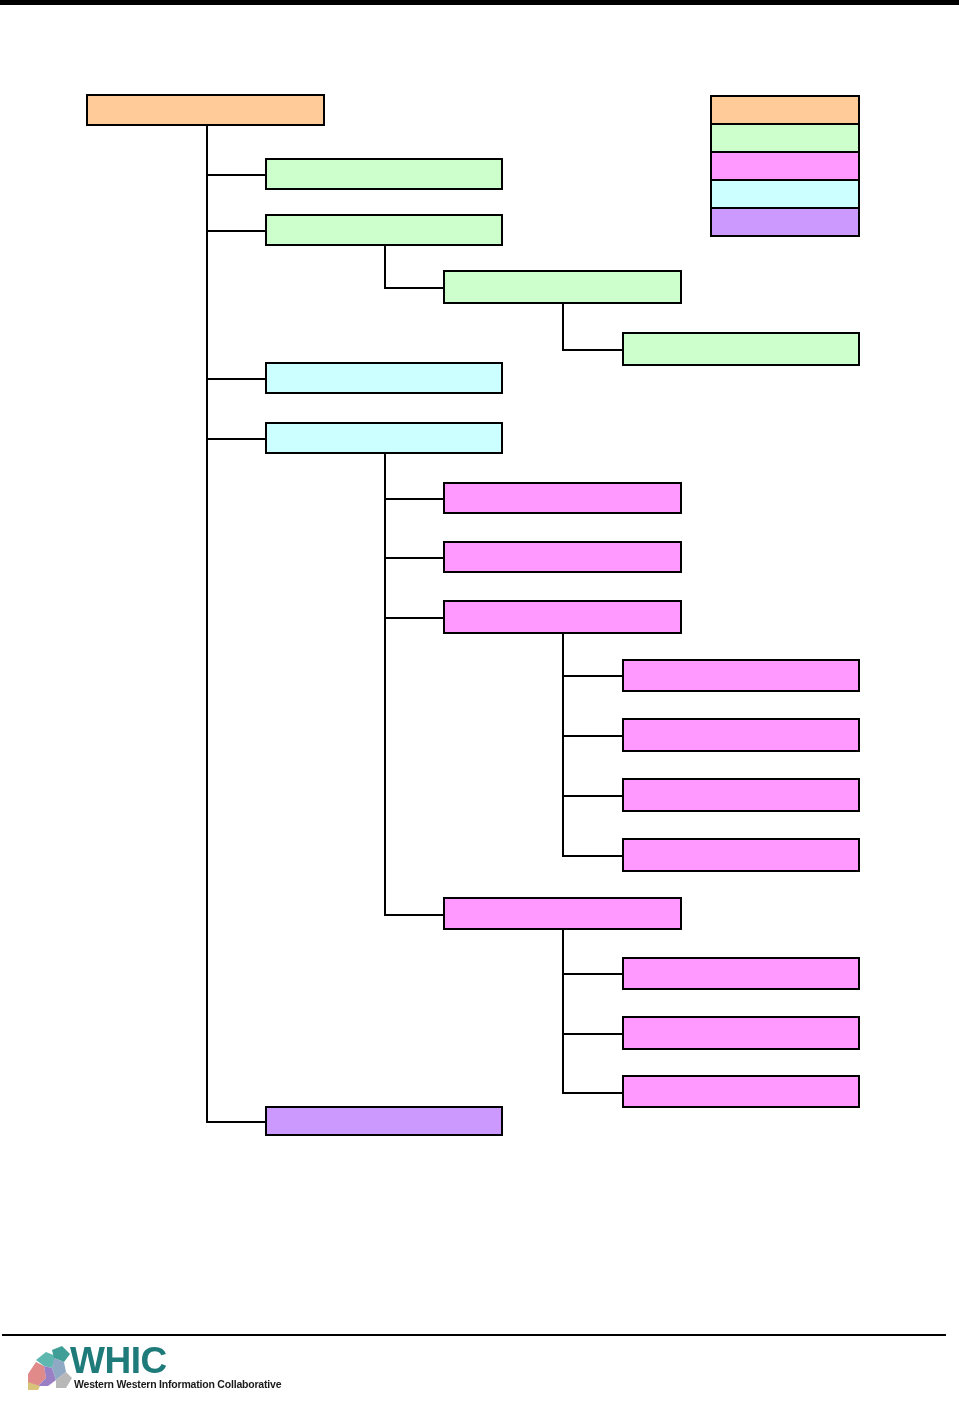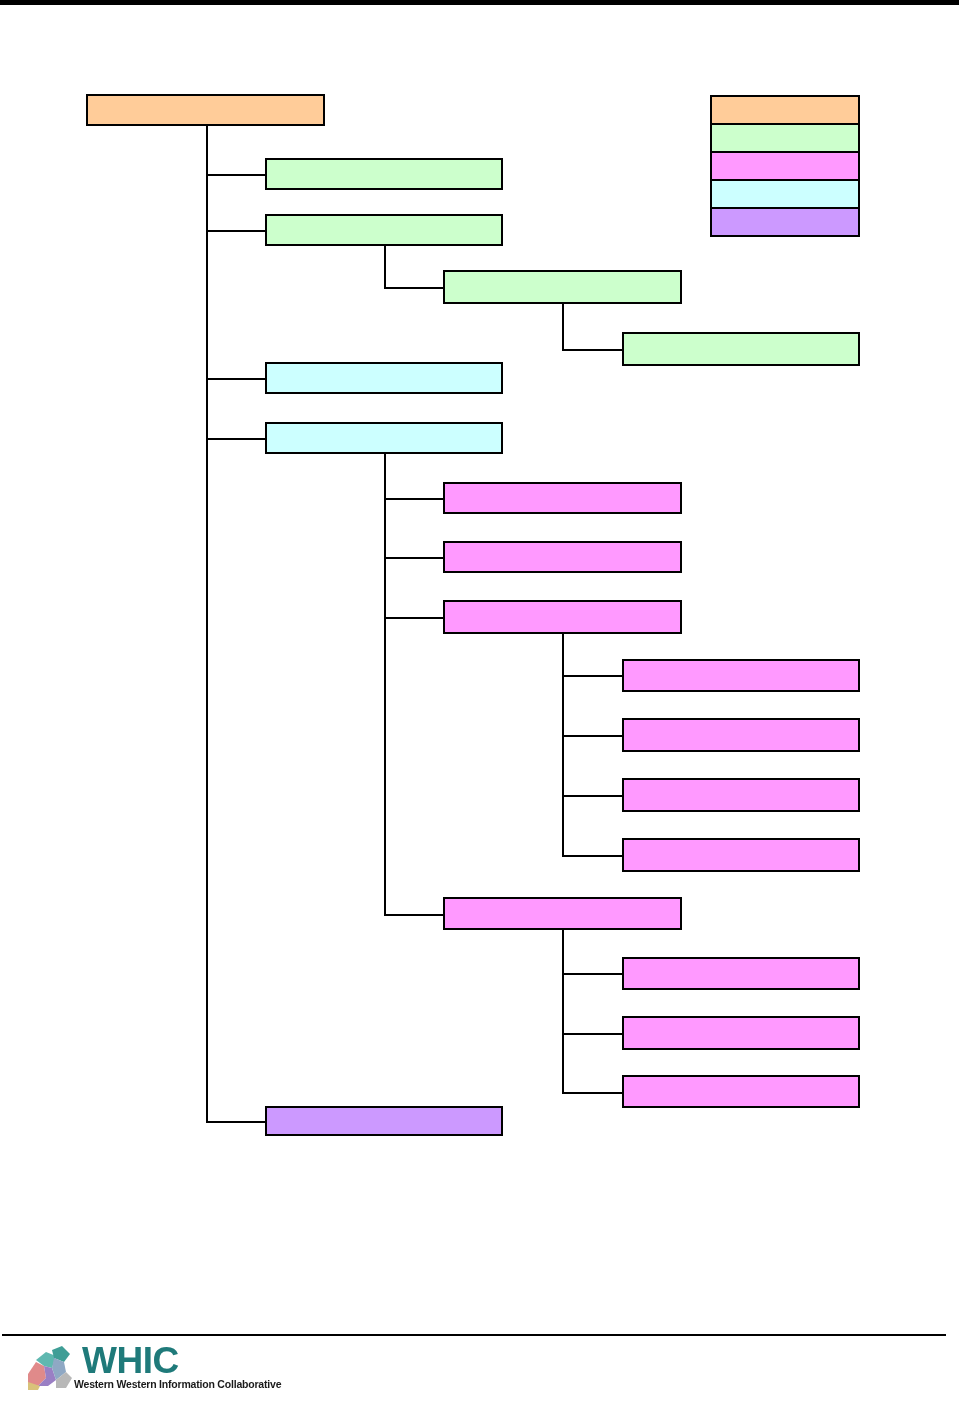--- a/index.html
+++ b/index.html
@@ -97,21 +97,20 @@
   #logo-word {
     position: absolute;
     left: 44px;
     top: -2px;
     font-family: "Liberation Sans", sans-serif;
     font-weight: bold;
     font-size: 37px;
     letter-spacing: -0.5px;
     color: #1f7a7a;
     line-height: 1;
-    margin-left: 12px;
   }
   #logo-tag {
     position: absolute;
     left: 48px;
     top: 34px;
     font-family: "Liberation Sans", sans-serif;
     font-weight: bold;
     font-size: 10.5px;
     letter-spacing: -0.2px;
     color: #1a1a1a;

